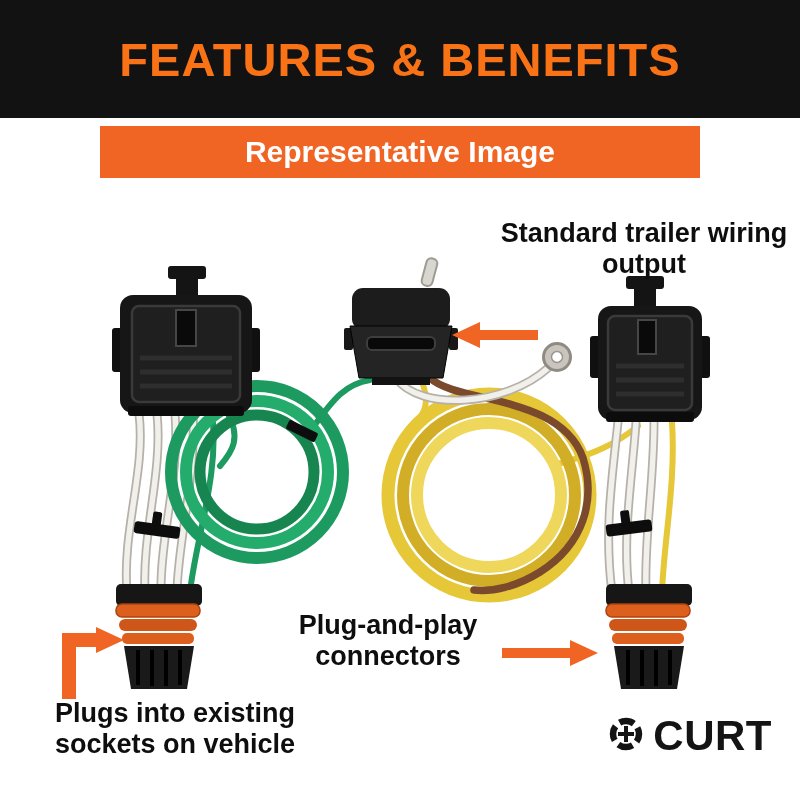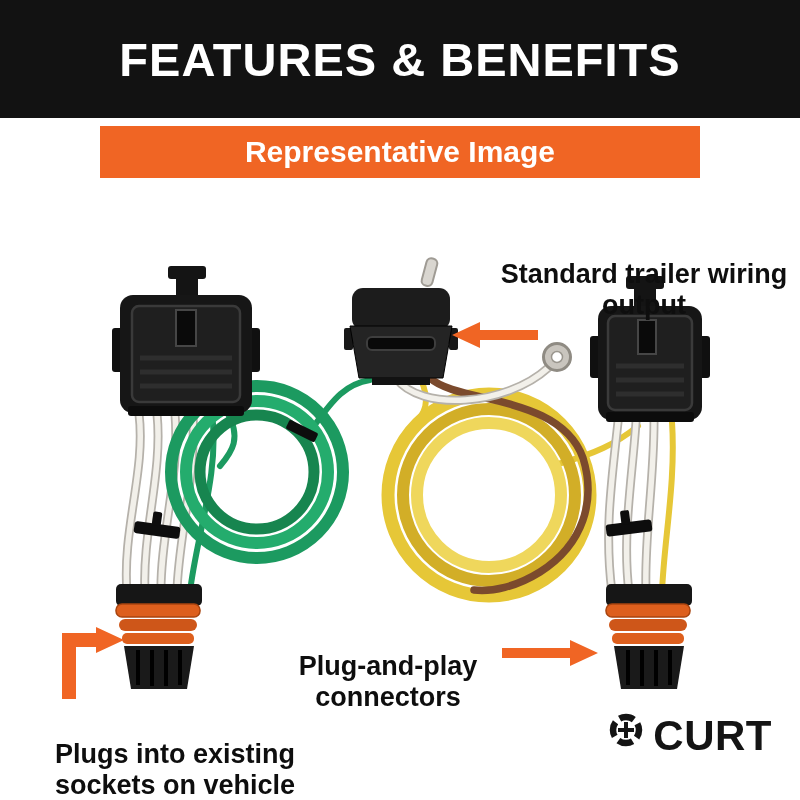--- a/index.html
+++ b/index.html
@@ -1,41 +1,41 @@
 <!DOCTYPE html>
 <html style="--header_bg: #121212; --accent: #F06524; --wire_green: #1C9A60; --wire_yellow: #E6C737; --wire_brown: #7B4A2D;"><head>
 <meta charset="utf-8">
 <style>
   * { margin:0; padding:0; box-sizing:border-box; }
   html,body { width:800px; height:800px; background:#fff; font-family:"Liberation Sans", sans-serif; }
   .page { position:relative; width:800px; height:800px; background:#fff; overflow:hidden; }
 
   .header-bar { position:absolute; top:0; left:0; width:800px; height:118px;
     background:var(--header_bg,#121212); display:flex; align-items:center; justify-content:center; }
-  .header-bar h1 { color:#ffffff; font-size:47px; font-weight:800; letter-spacing:1px; white-space:nowrap; }
+  .header-bar h1 { color:#f97316; font-size:47px; font-weight:800; letter-spacing:1px; white-space:nowrap; }
 
   .banner { position:absolute; top:126px; left:100px; width:600px; height:52px;
     background:var(--accent,#F06524); display:flex; align-items:center; justify-content:center; }
   .banner span { color:#fff; font-size:30px; font-weight:700; }
 
   .illustration { position:absolute; top:200px; left:0; width:800px; height:600px; }
 
   .callout { position:absolute; font-weight:700; font-size:27px; line-height:1.16;
-    color:#0e0e0e; text-align:center;margin-top:41px; }
+    color:#0e0e0e; text-align:center; }
   #co-wiring  { top:218px; left:498px; width:292px; }
   #co-plug    { top:610px; left:268px; width:240px; }
   #co-sockets { top:698px; left:8px;  width:334px; }
 
   .arrow { position:absolute; }
   #arrow-wiring  { top:322px; left:452px; }
   #arrow-plug    { top:640px; left:502px; }
   #arrow-sockets { top:627px; left:56px; }
   .accent-fill { fill:var(--accent,#F06524); }
 
-  .brand { position:absolute; top:712px; right:28px; display:flex; gap:9px; }
+  .brand { position:absolute; top:712px; right:28px; display:flex; align-items:center; gap:9px; }
   .brand-name { font-size:42px; font-weight:800; color:#141414; letter-spacing:.5px; }
 
   
   .wire-white         { stroke:#F2F0EA; stroke-width:5.5; fill:none; stroke-linecap:round; }
   .wire-white-outline { stroke:#B5B1AA; stroke-width:9;   fill:none; stroke-linecap:round; }
   .wire-green  { stroke:var(--wire_green,#1C9A60);  stroke-width:6;   fill:none; stroke-linecap:round; }
   .wire-yellow { stroke:var(--wire_yellow,#E6C737); stroke-width:6;   fill:none; stroke-linecap:round; }
   .wire-brown  { stroke:var(--wire_brown,#7B4A2D);  stroke-width:7.5; fill:none; stroke-linecap:round; }
 </style>
 </head>

